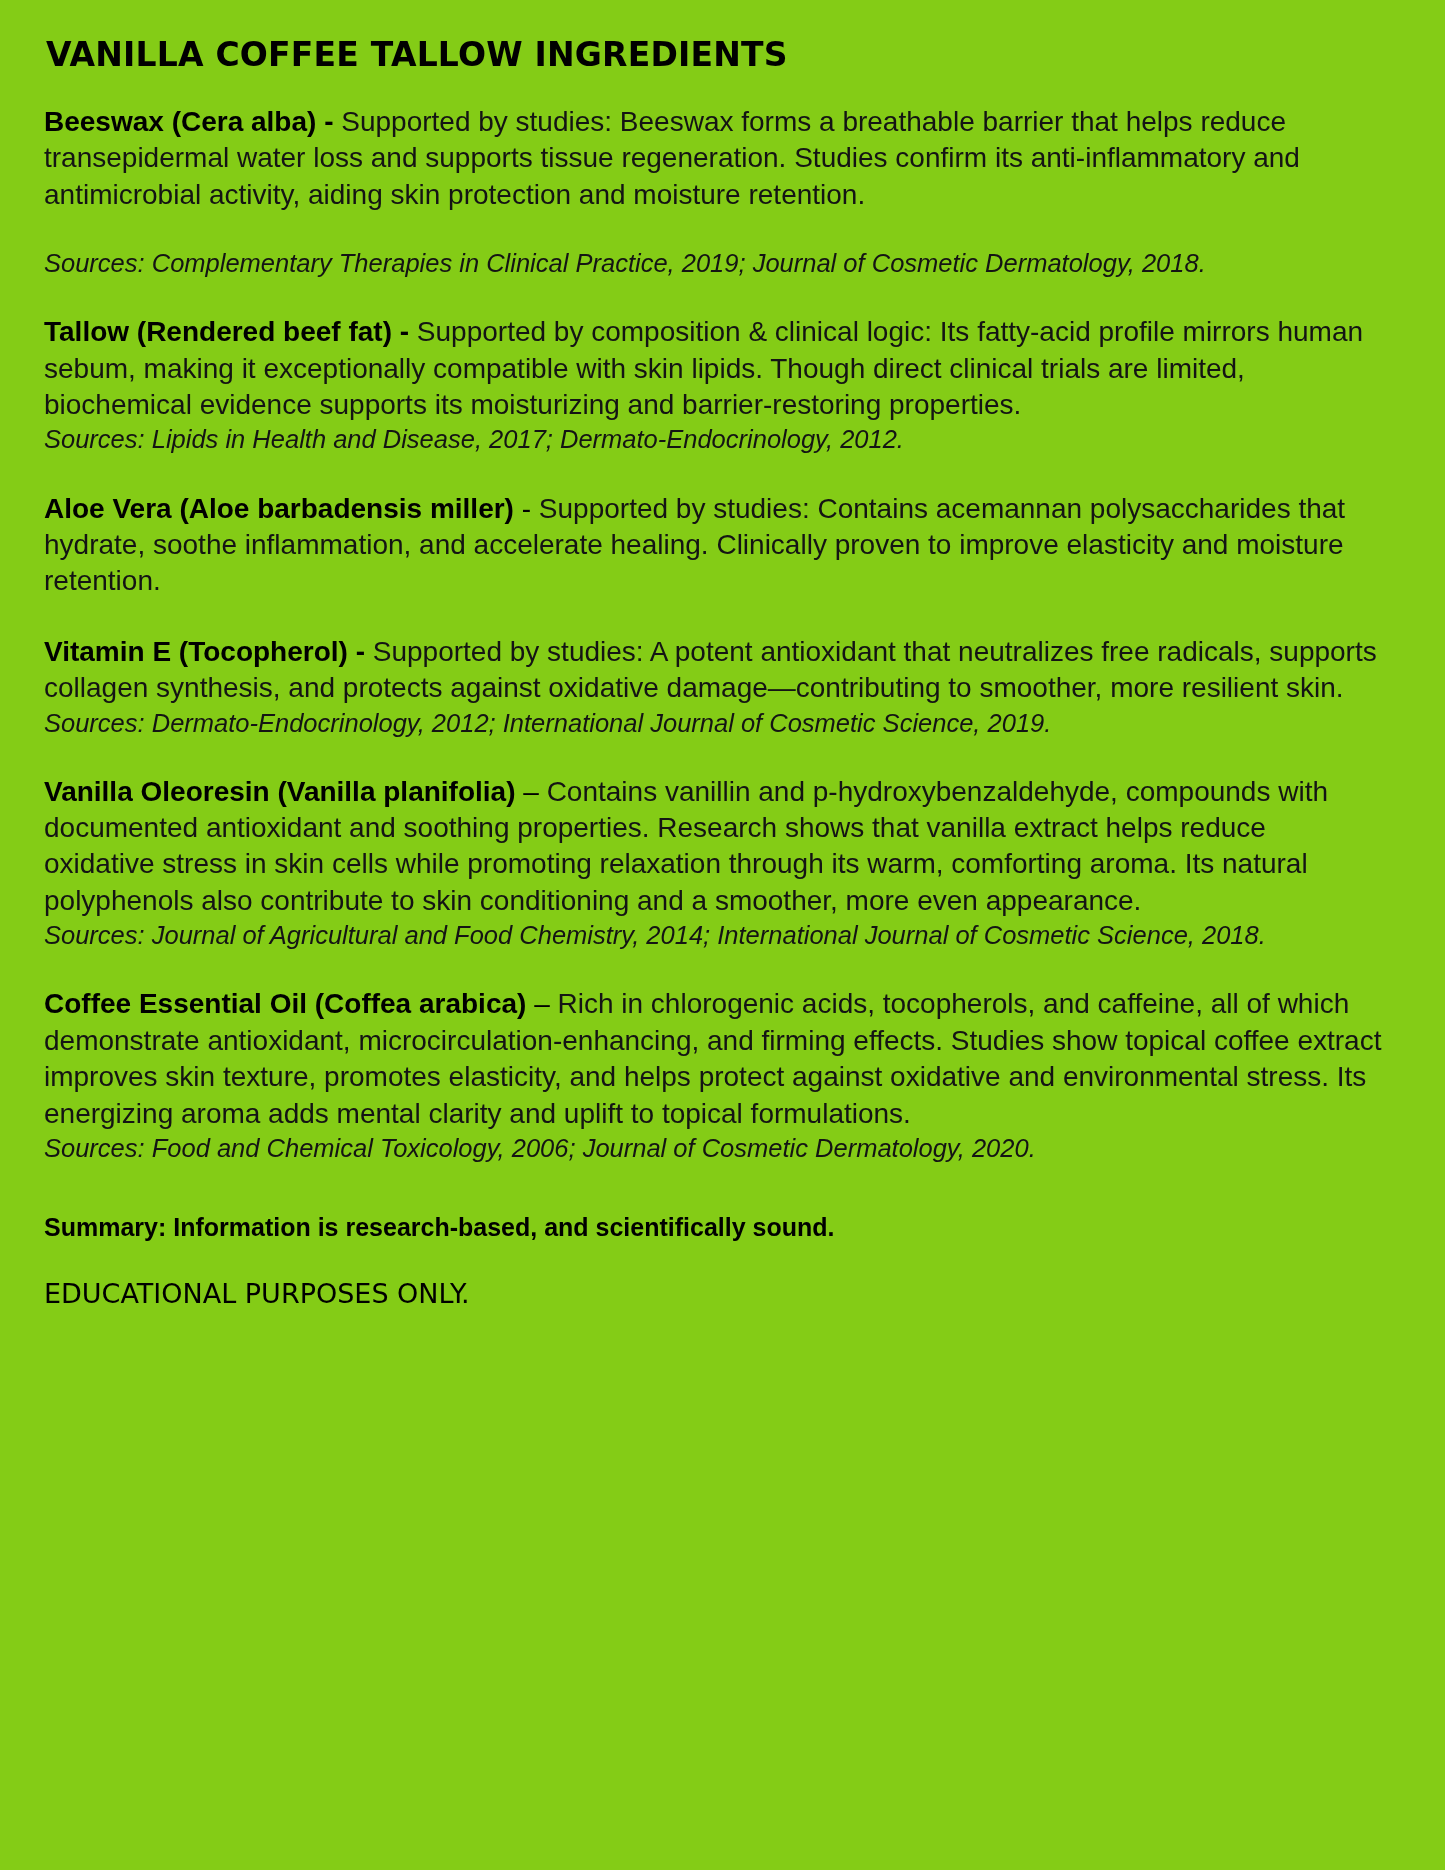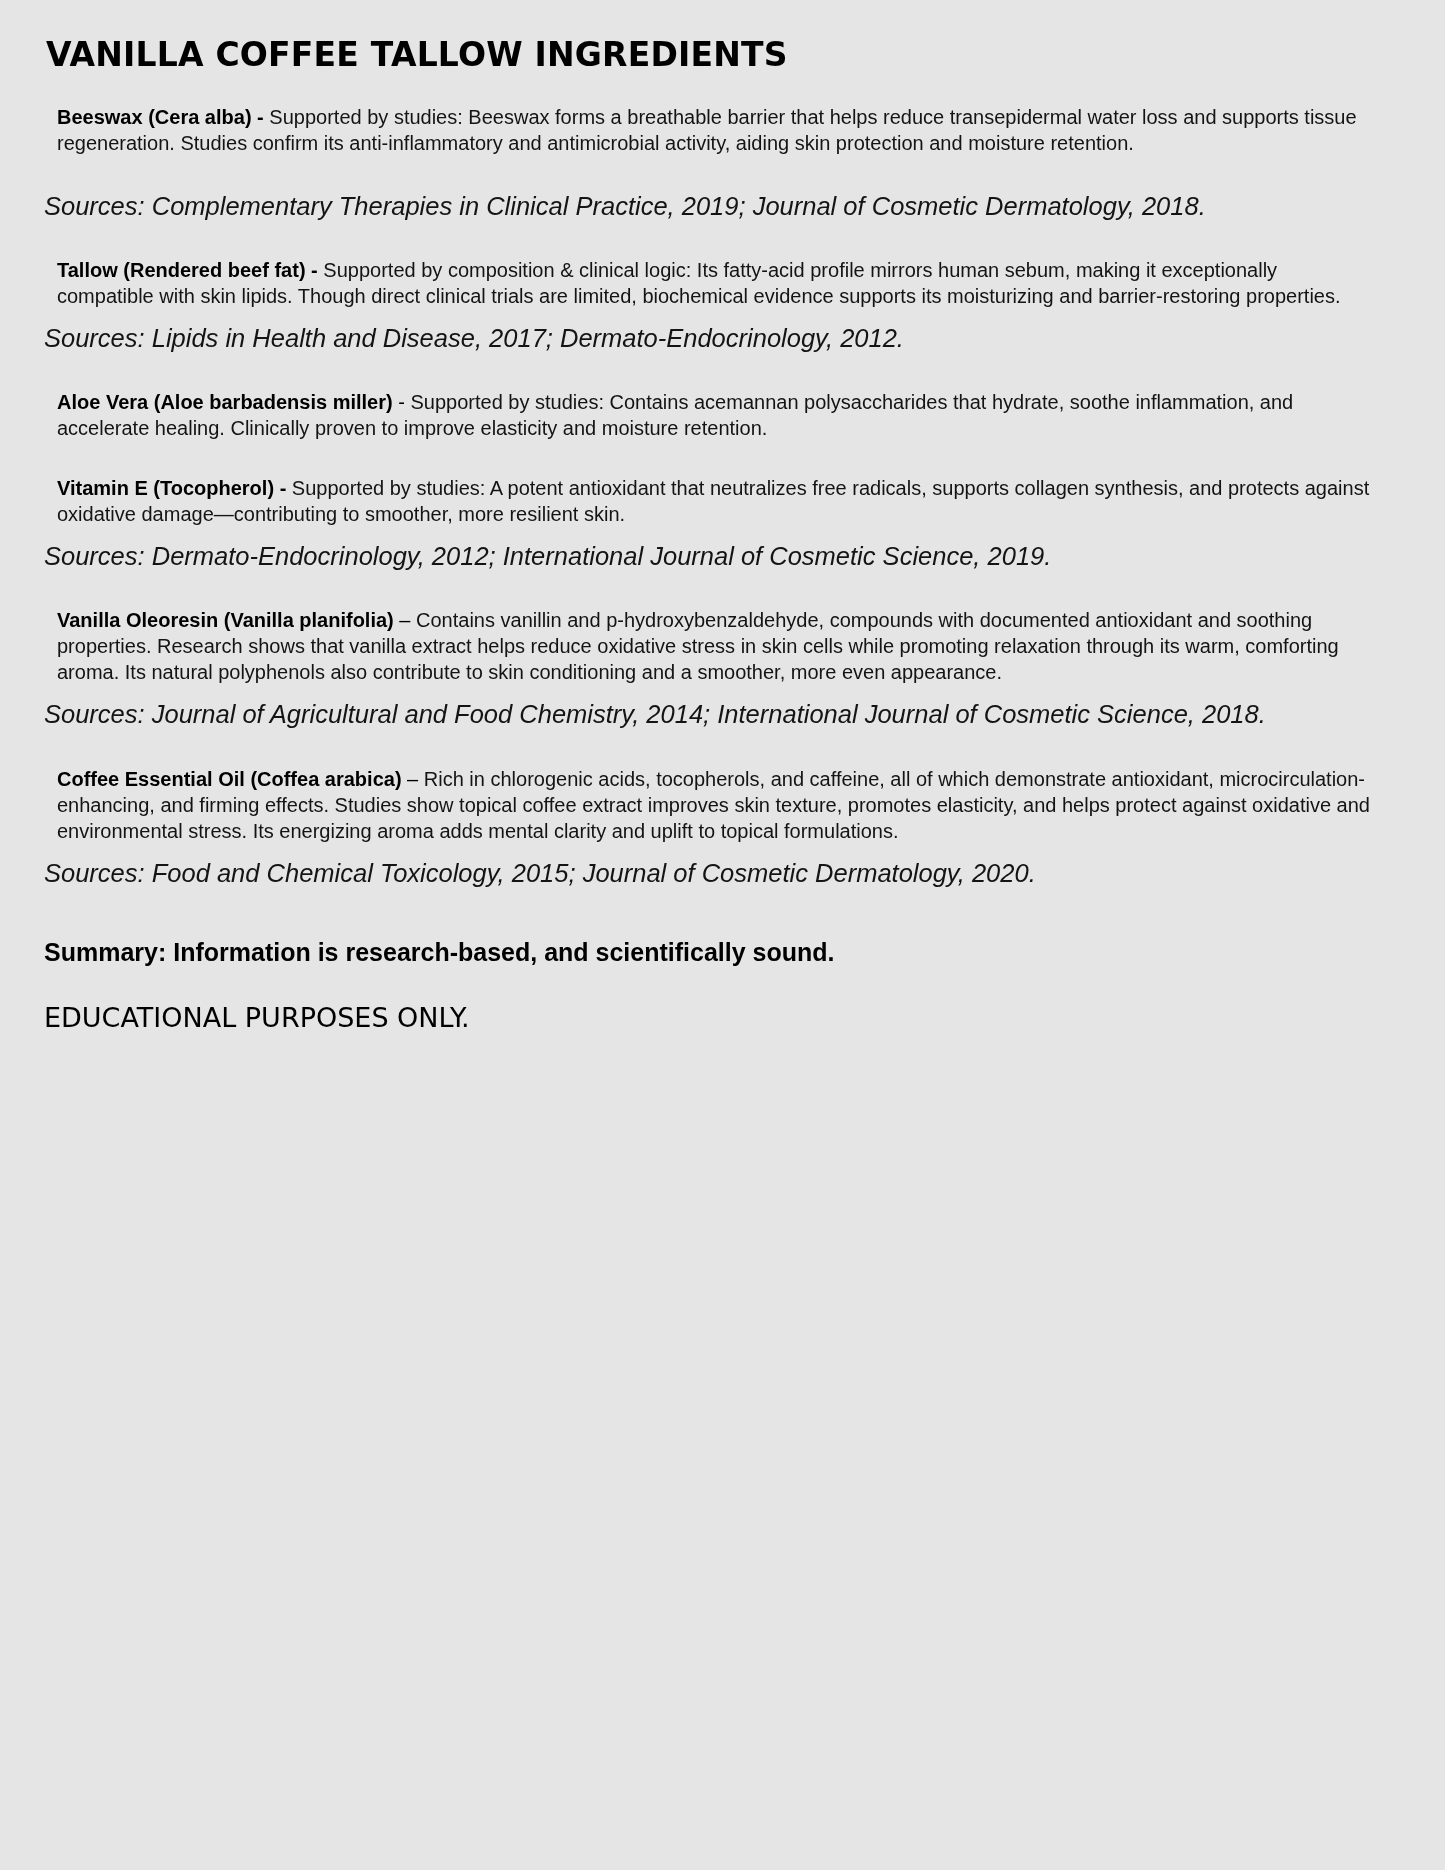--- a/index.html
+++ b/index.html
@@ -13,43 +13,43 @@
     min-height: 1870px;
     font-family: "Liberation Sans", sans-serif;
     color: #111111;
     -webkit-font-smoothing: antialiased;
   }
   .page {
     box-sizing: border-box;
     width: 1445px;
     min-height: 1870px;
     padding: 36px 62px 30px 44px;
-    background: #e5e5e5;
+    background: #84cc16;
   }
   .doc-title {
     font-family: "DejaVu Sans", sans-serif;
     font-weight: 700;
     font-size: 33px;
     letter-spacing: 0.2px;
     line-height: 1.15;
     color: #000000;
     margin: 0 0 30px 2px;
     text-transform: uppercase;
   }
   .section {
     margin: 0 0 34px 0;
   }
   .section:last-of-type {
     margin-bottom: 0;
   }
   .ingredient-body {
-    font-size: 20px;
+    font-size: 28px;
     line-height: 1.30;
     color: #141414;
-    margin: 13px;
+    margin: 0;
     max-width: 1345px;
     text-align: left;
   }
   .ingredient-name {
     font-weight: 700;
     color: #000000;
   }
   .sep {
     font-weight: 700;
     color: #000000;
@@ -106,21 +106,21 @@
       <div class="section">
         <p class="ingredient-body"><span class="ingredient-name">Vitamin E (Tocopherol)</span> <span class="sep">-</span> <span>Supported by studies: A potent antioxidant that neutralizes free radicals, supports collagen synthesis, and protects against oxidative damage—contributing to smoother, more resilient skin.</span></p>
         <p class="sources">Sources: Dermato-Endocrinology, 2012; International Journal of Cosmetic Science, 2019.</p>
       </div>
       <div class="section">
         <p class="ingredient-body"><span class="ingredient-name">Vanilla Oleoresin (Vanilla planifolia)</span> <span class="sep light">–</span> <span>Contains vanillin and p-hydroxybenzaldehyde, compounds with documented antioxidant and soothing properties. Research shows that vanilla extract helps reduce oxidative stress in skin cells while promoting relaxation through its warm, comforting aroma. Its natural polyphenols also contribute to skin conditioning and a smoother, more even appearance.</span></p>
         <p class="sources">Sources: Journal of Agricultural and Food Chemistry, 2014; International Journal of Cosmetic Science, 2018.</p>
       </div>
       <div class="section">
         <p class="ingredient-body"><span class="ingredient-name">Coffee Essential Oil (Coffea arabica)</span> <span class="sep light">–</span> <span>Rich in chlorogenic acids, tocopherols, and caffeine, all of which demonstrate antioxidant, microcirculation-enhancing, and firming effects. Studies show topical coffee extract improves skin texture, promotes elasticity, and helps protect against oxidative and environmental stress. Its energizing aroma adds mental clarity and uplift to topical formulations.</span></p>
-        <p class="sources">Sources: Food and Chemical Toxicology, 2015; Journal of Cosmetic Dermatology, 2020.</p>
+        <p class="sources">Sources: Food and Chemical Toxicology, 2006; Journal of Cosmetic Dermatology, 2020.</p>
       </div>
     </div>
 
   <p class="summary-line">Summary: Information is research-based, and scientifically sound.</p>
 
   <p class="disclaimer-line">EDUCATIONAL PURPOSES ONLY.</p>
 
 </div>
 
 </body></html>

